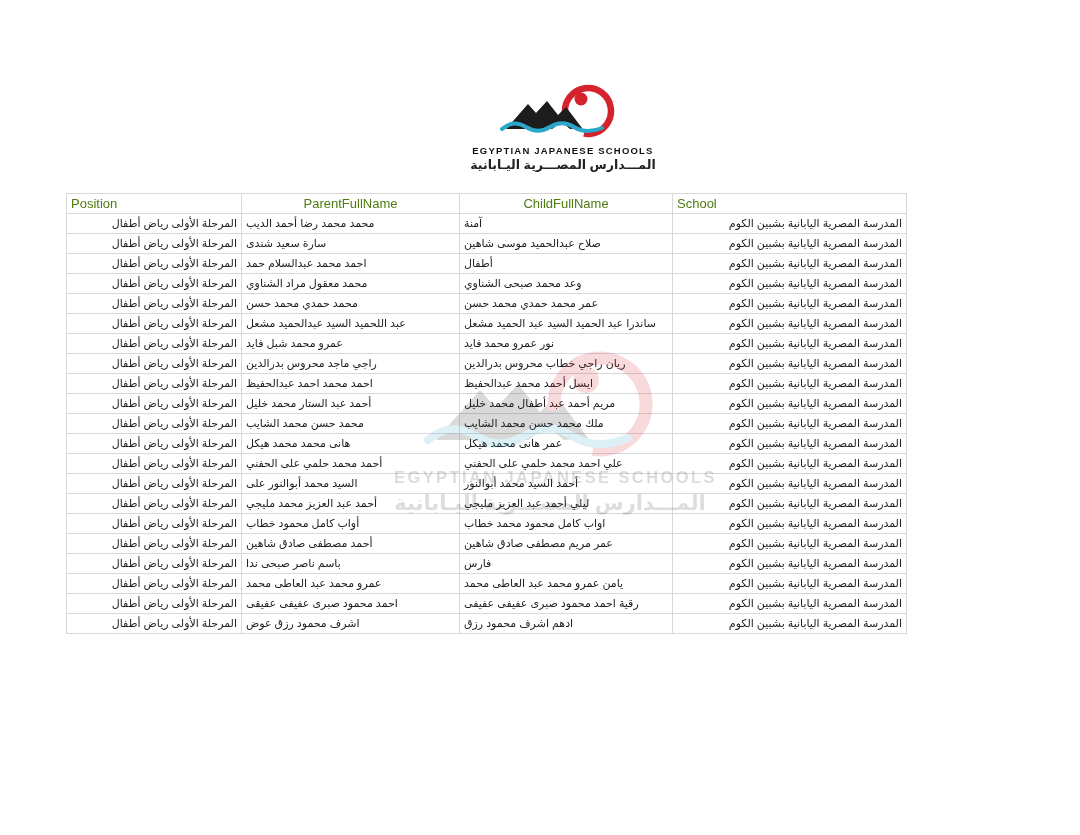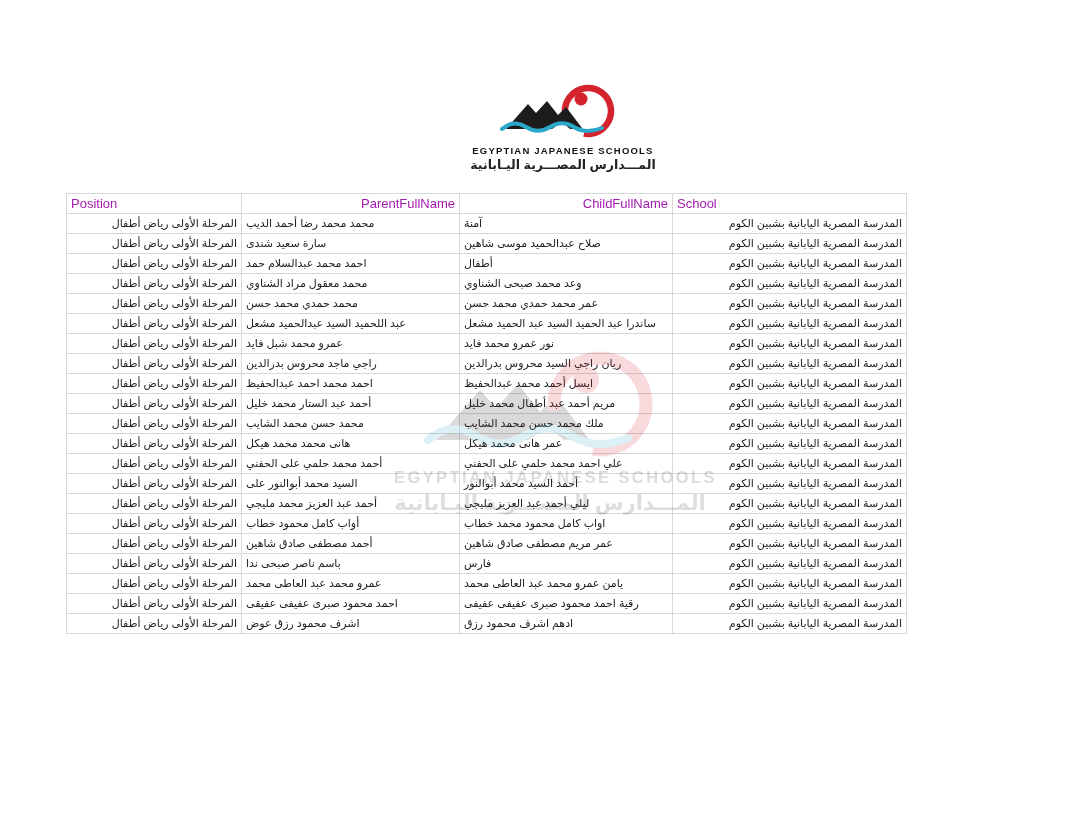--- a/index.html
+++ b/index.html
@@ -14,28 +14,28 @@
   .logo-ar{font-size:12.5px;font-weight:bold;color:#222;margin-top:1px;direction:rtl;}
   
   .data-table{
     position:absolute;top:193px;left:66px;width:840px;
     border-collapse:collapse;table-layout:fixed;background:#fff;
   }
   .data-table th,.data-table td{
     border:1px solid #d8d8d8;height:20px;padding:0 4px;box-sizing:border-box;
     white-space:nowrap;overflow:hidden;font-weight:normal;
   }
-  .data-table th{font-size:13px;color:#a21caf;}
+  .data-table th{font-size:13px;color:#4d7c0f;}
   .data-table td{font-size:11px;color:#1c1c1c;}
   .col-pos{width:175px;}
   .col-parent{width:218px;}
   .col-child{width:213px;}
   .col-school{width:234px;}
   th.h-pos,th.h-school{text-align:left;}
-  th.h-parent,th.h-child{text-align:right;}
+  th.h-parent,th.h-child{text-align:center;}
   td.c-pos{text-align:right;direction:rtl;}
   td.c-parent,td.c-child{text-align:left;direction:rtl;}
   td.c-school{text-align:right;direction:rtl;margin-top:43px;}
   
   .watermark{
     position:absolute;top:350px;left:394px;width:312px;opacity:0.16;
     text-align:center;pointer-events:none;z-index:5;
   }
   .wm-en{font-size:16.5px;font-weight:bold;letter-spacing:2.4px;color:#2a2a2a;white-space:nowrap;margin-top:2px;}
   .wm-ar{font-size:21px;font-weight:bold;color:#333;margin-top:4px;direction:rtl;}
@@ -112,21 +112,21 @@
       </tr>
       <tr>
         <td class="c-pos">المرحلة الأولى رياض أطفال</td>
         <td class="c-parent">عمرو محمد شبل فايد</td>
         <td class="c-child">نور عمرو محمد فايد</td>
         <td class="c-school">المدرسة المصرية اليابانية بشبين الكوم</td>
       </tr>
       <tr>
         <td class="c-pos">المرحلة الأولى رياض أطفال</td>
         <td class="c-parent">راجي ماجد محروس بدرالدين</td>
-        <td class="c-child">ريان راجي السيد محروس بدرالدين</td>
+        <td class="c-child">ريان راجي خطاب محروس بدرالدين</td>
         <td class="c-school">المدرسة المصرية اليابانية بشبين الكوم</td>
       </tr>
       <tr>
         <td class="c-pos">المرحلة الأولى رياض أطفال</td>
         <td class="c-parent">احمد محمد احمد عبدالحفيظ</td>
         <td class="c-child">ايسل أحمد محمد عبدالحفيظ</td>
         <td class="c-school">المدرسة المصرية اليابانية بشبين الكوم</td>
       </tr>
       <tr>
         <td class="c-pos">المرحلة الأولى رياض أطفال</td>

